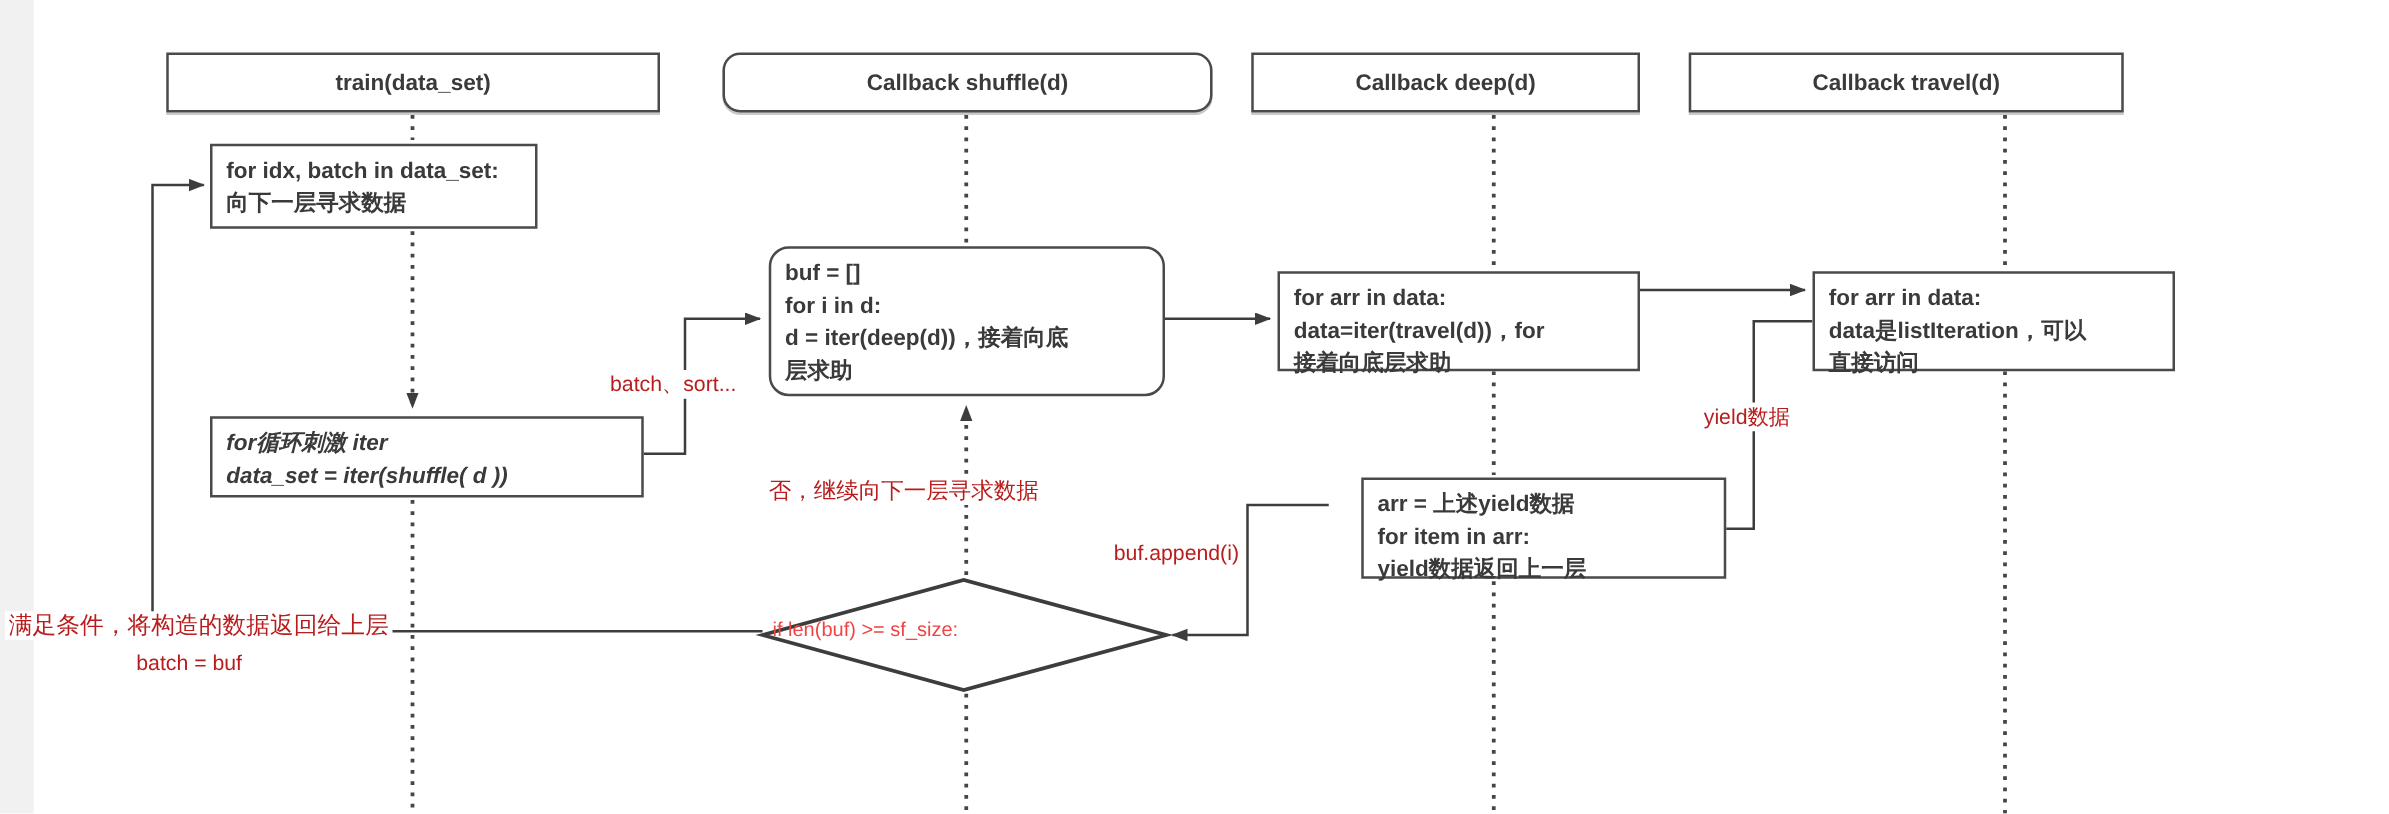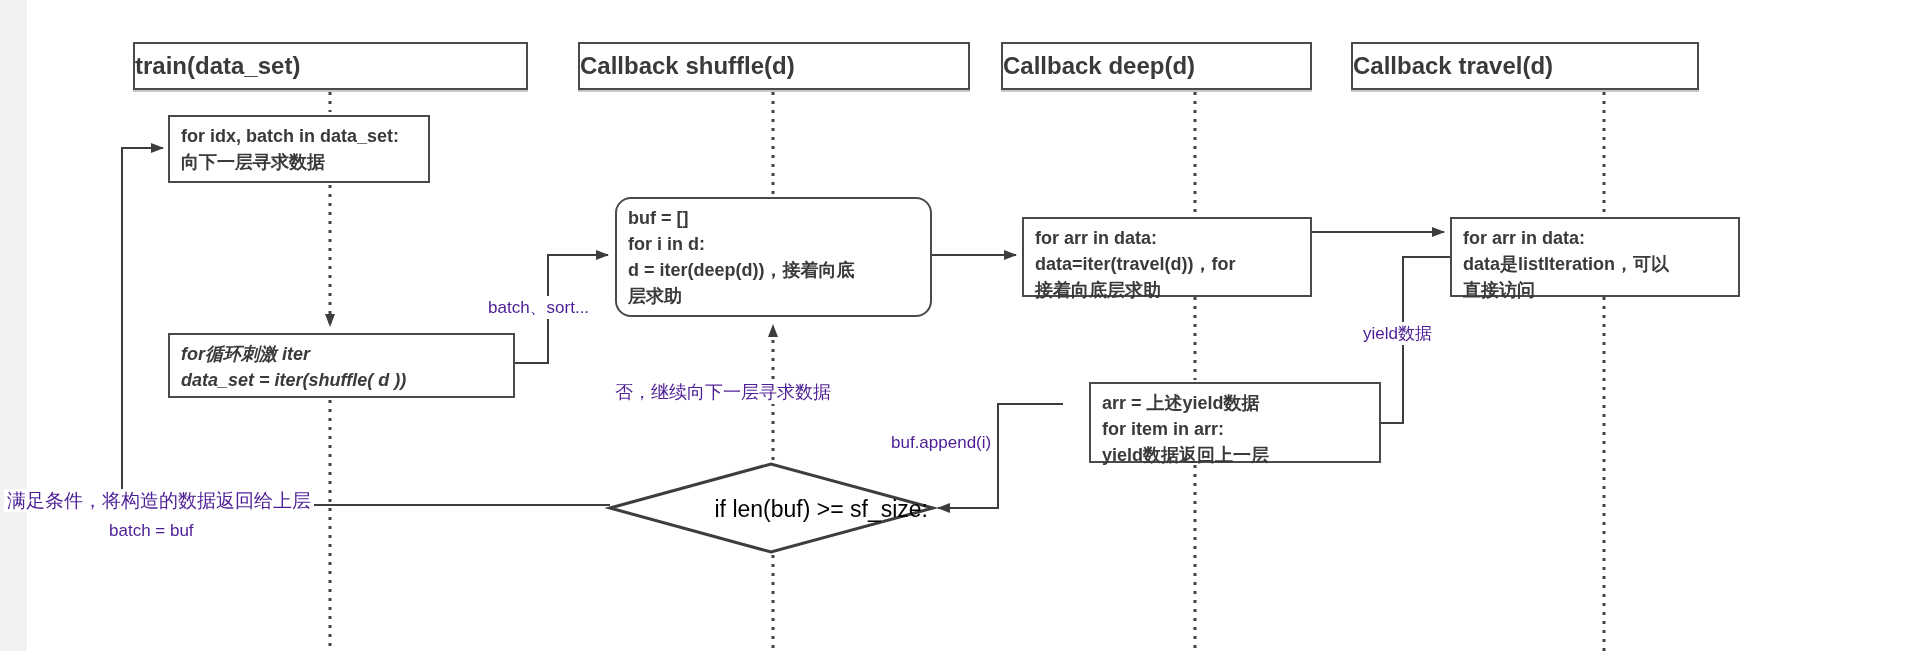--- a/index.html
+++ b/index.html
@@ -7,35 +7,35 @@
     position:relative;width:1911px;height:651px;overflow:hidden;
     background:#ffffff;
     font-family:"Liberation Sans","DejaVu Sans",sans-serif;
     color:#3a3a3a;
   }
   .gutter{position:absolute;left:0;top:0;width:27px;height:651px;background:#f1f1f1;}
   svg.wires{position:absolute;left:0;top:0;}
   .hdr{
     position:absolute;height:48px;box-sizing:border-box;
     border:2px solid #4a4a4a;background:#ffffff;
-    font-size:24px;font-weight:bold;line-height:44px;
+    font-size:18px;font-weight:bold;text-align:center;line-height:44px;
     box-shadow:0 2px 0 0 #c9c9c9;color:#3a3a3a;
   }
   .node{
     position:absolute;box-sizing:border-box;border:2px solid #4a4a4a;background:#ffffff;
     font-size:18px;font-weight:bold;line-height:26px;padding:6px 11px;
     white-space:pre-line;color:#3a3a3a;
   }
   .lbl{
     position:absolute;background:#ffffff;font-size:17px;line-height:21px;
-    padding:1px 3px;white-space:nowrap;color:#4c1d95;
+    padding:1px 3px;white-space:nowrap;color:#b91c1c;
   }
   .decision-text{
-    position:absolute;left:618px;top:496px;width:310px;text-align:right;
-    font-size:23px;color:#000000;background:transparent;
+    position:absolute;left:618px;top:496px;width:310px;text-align:left;
+    font-size:16px;color:#ef4444;background:transparent;
   }
 </style>
 </head>
 <body>
 
 <div id="stage">
 
   <div class="gutter"></div>
 
   <svg class="wires" width="1911" height="651" viewBox="0 0 1911 651">
@@ -62,21 +62,21 @@
       <polyline points="610,505 122,505 122,148 163,148" marker-end="url(#arr)"></polyline>
       <polyline points="483,363 548,363 548,255 608,255" marker-end="url(#arr)"></polyline>
       <polyline points="932,255 1016,255" marker-end="url(#arr)"></polyline>
       <polyline points="1312,232 1444,232" marker-end="url(#arr)"></polyline>
       <polyline points="1450,257 1403,257 1403,423 1362,423" marker-end="url(#arr)"></polyline>
       <polyline points="1063,404 998,404 998,508 938,508" marker-end="url(#arr)"></polyline>
     </g>
   </svg>
 
   <div class="hdr" style="left:133px;top:42px;width:395px;">train(data_set)</div>
-  <div class="hdr" style="left:578px;top:42px;width:392px;">Callback shuffle(d)</div>
+  <div class="hdr" style="left:578px;top:42px;width:392px;border-radius:14px;">Callback shuffle(d)</div>
   <div class="hdr" style="left:1001px;top:42px;width:311px;">Callback deep(d)</div>
   <div class="hdr" style="left:1351px;top:42px;width:348px;">Callback travel(d)</div>
 
   <div class="node" style="left:168px;top:115px;width:262px;height:68px;">for idx, batch in data_set:
 向下一层寻求数据</div>
   <div class="node" style="left:168px;top:333px;width:347px;height:65px;font-style:italic;">for循环刺激 iter
 data_set = iter(shuffle( d ))</div>
   <div class="node" style="left:615px;top:197px;width:317px;height:120px;border-radius:16px;">buf = []
 for i in d:
 d = iter(deep(d))，接着向底

